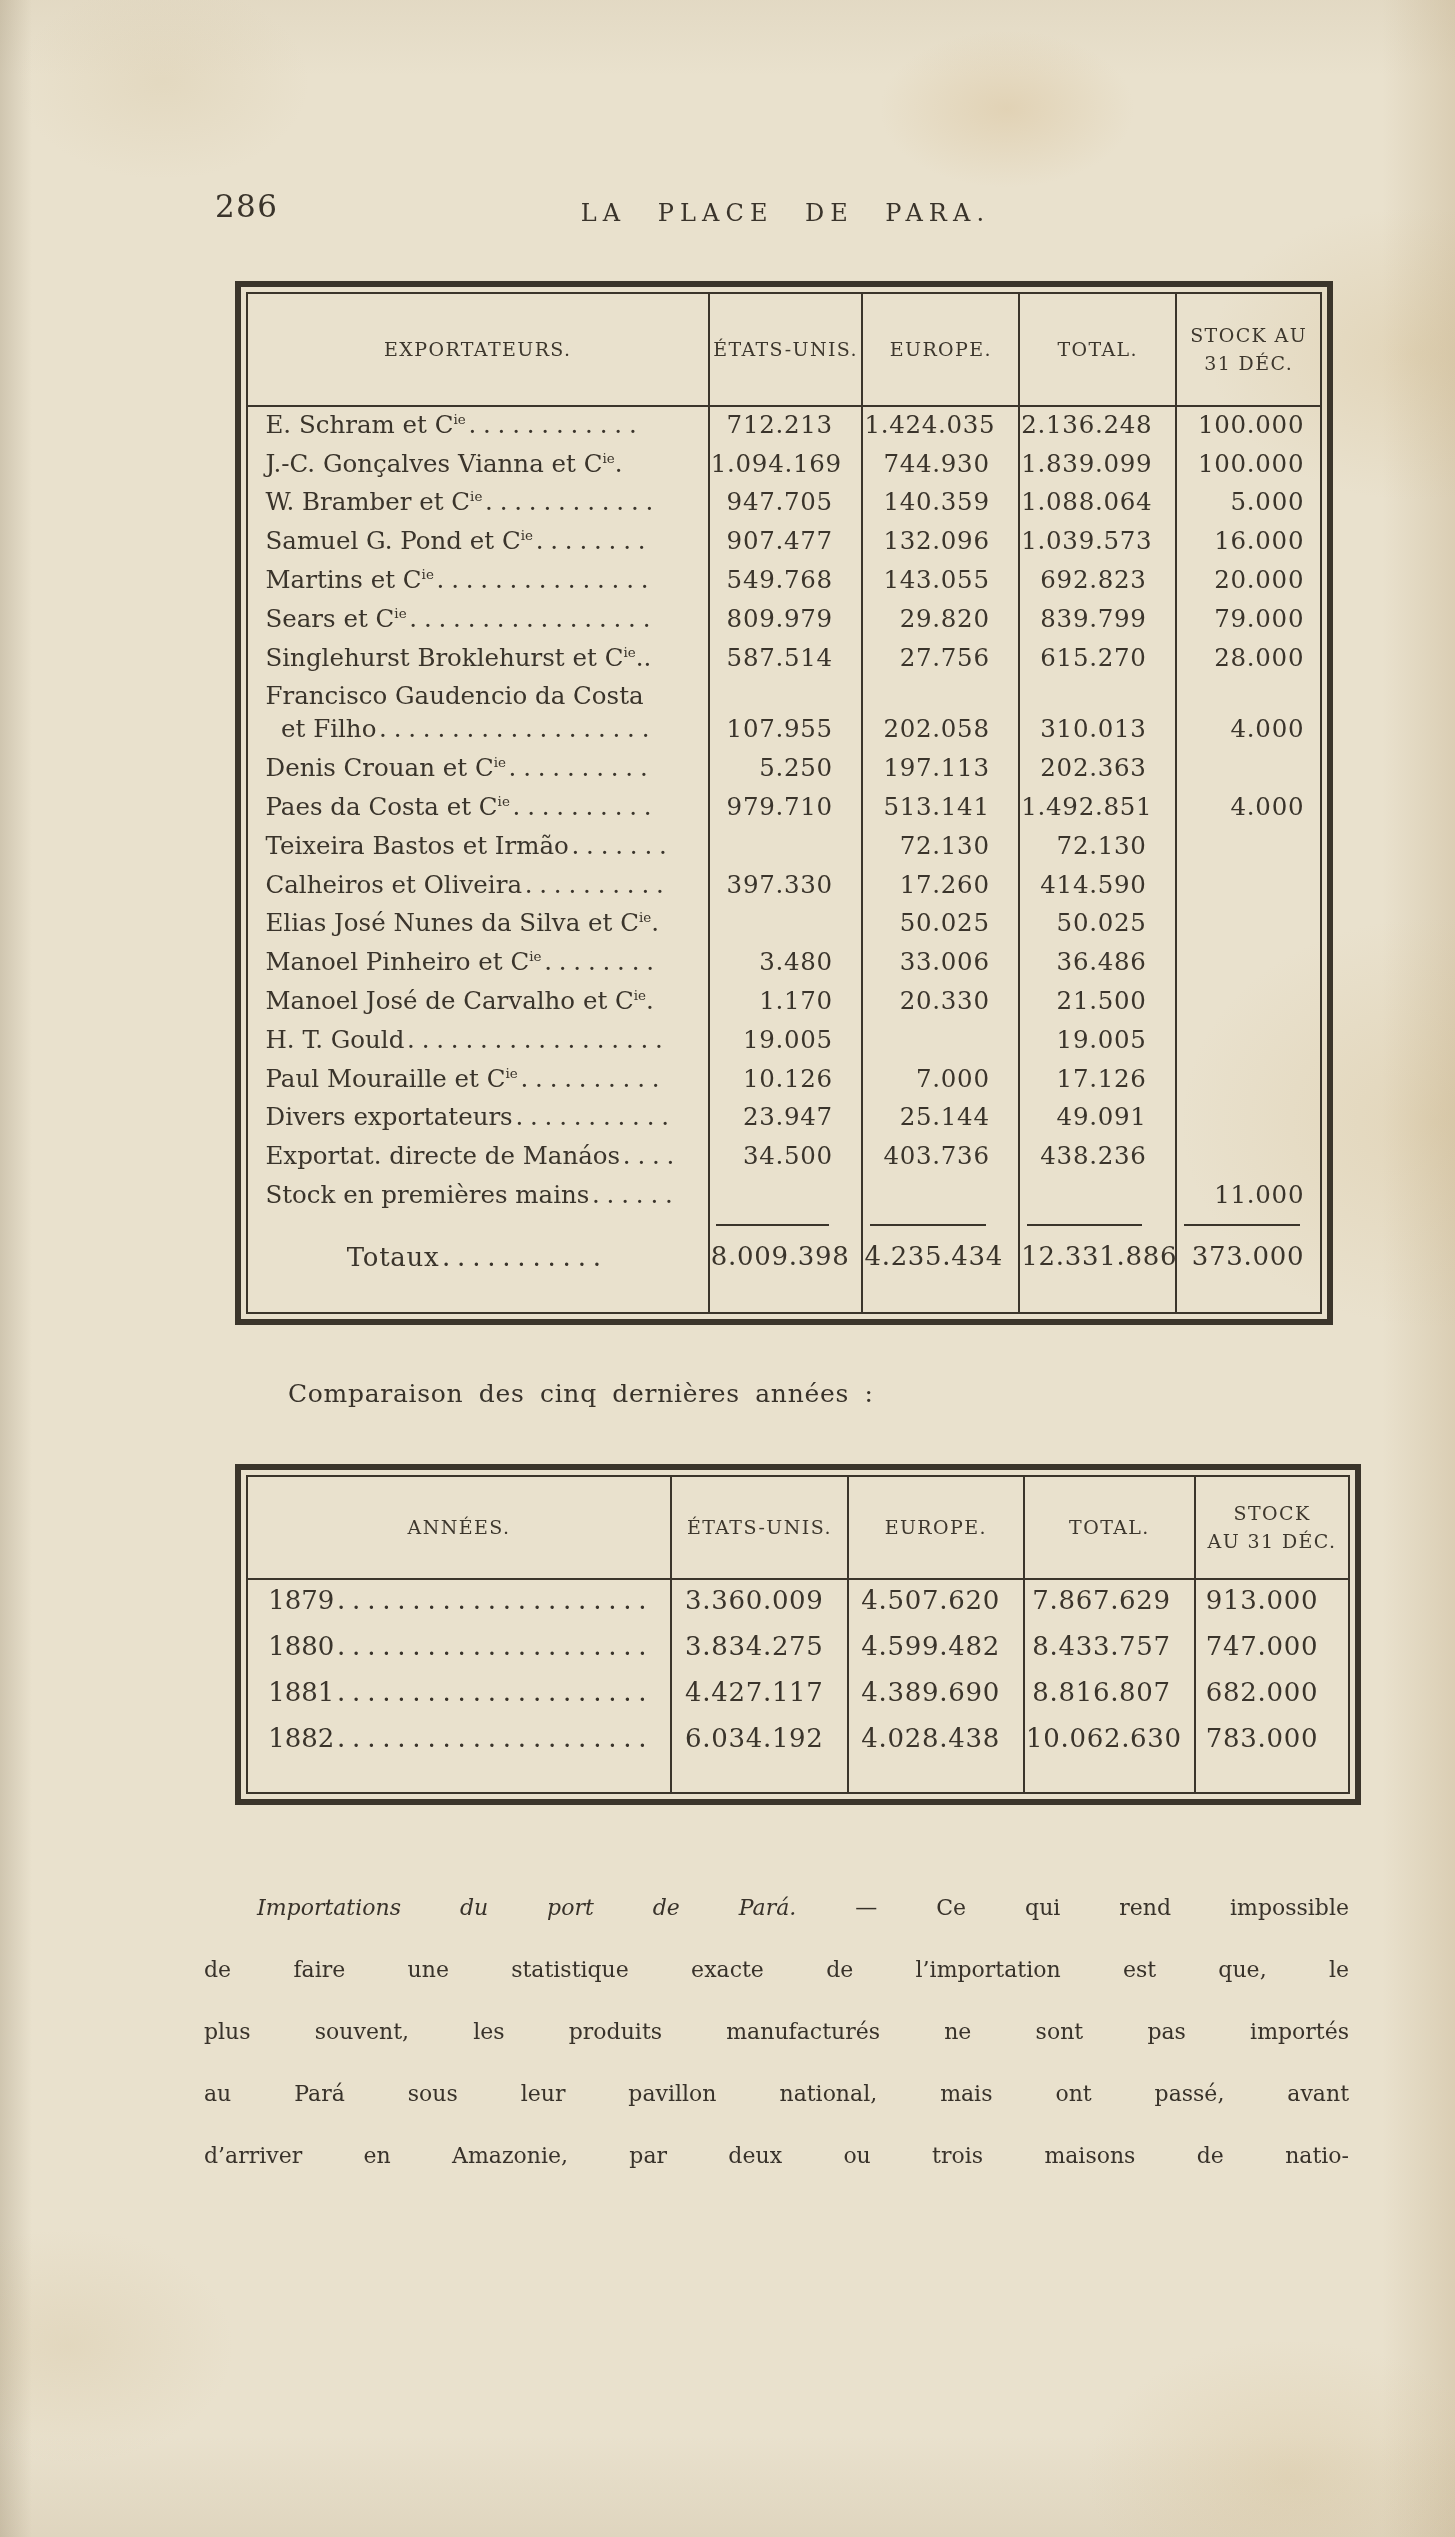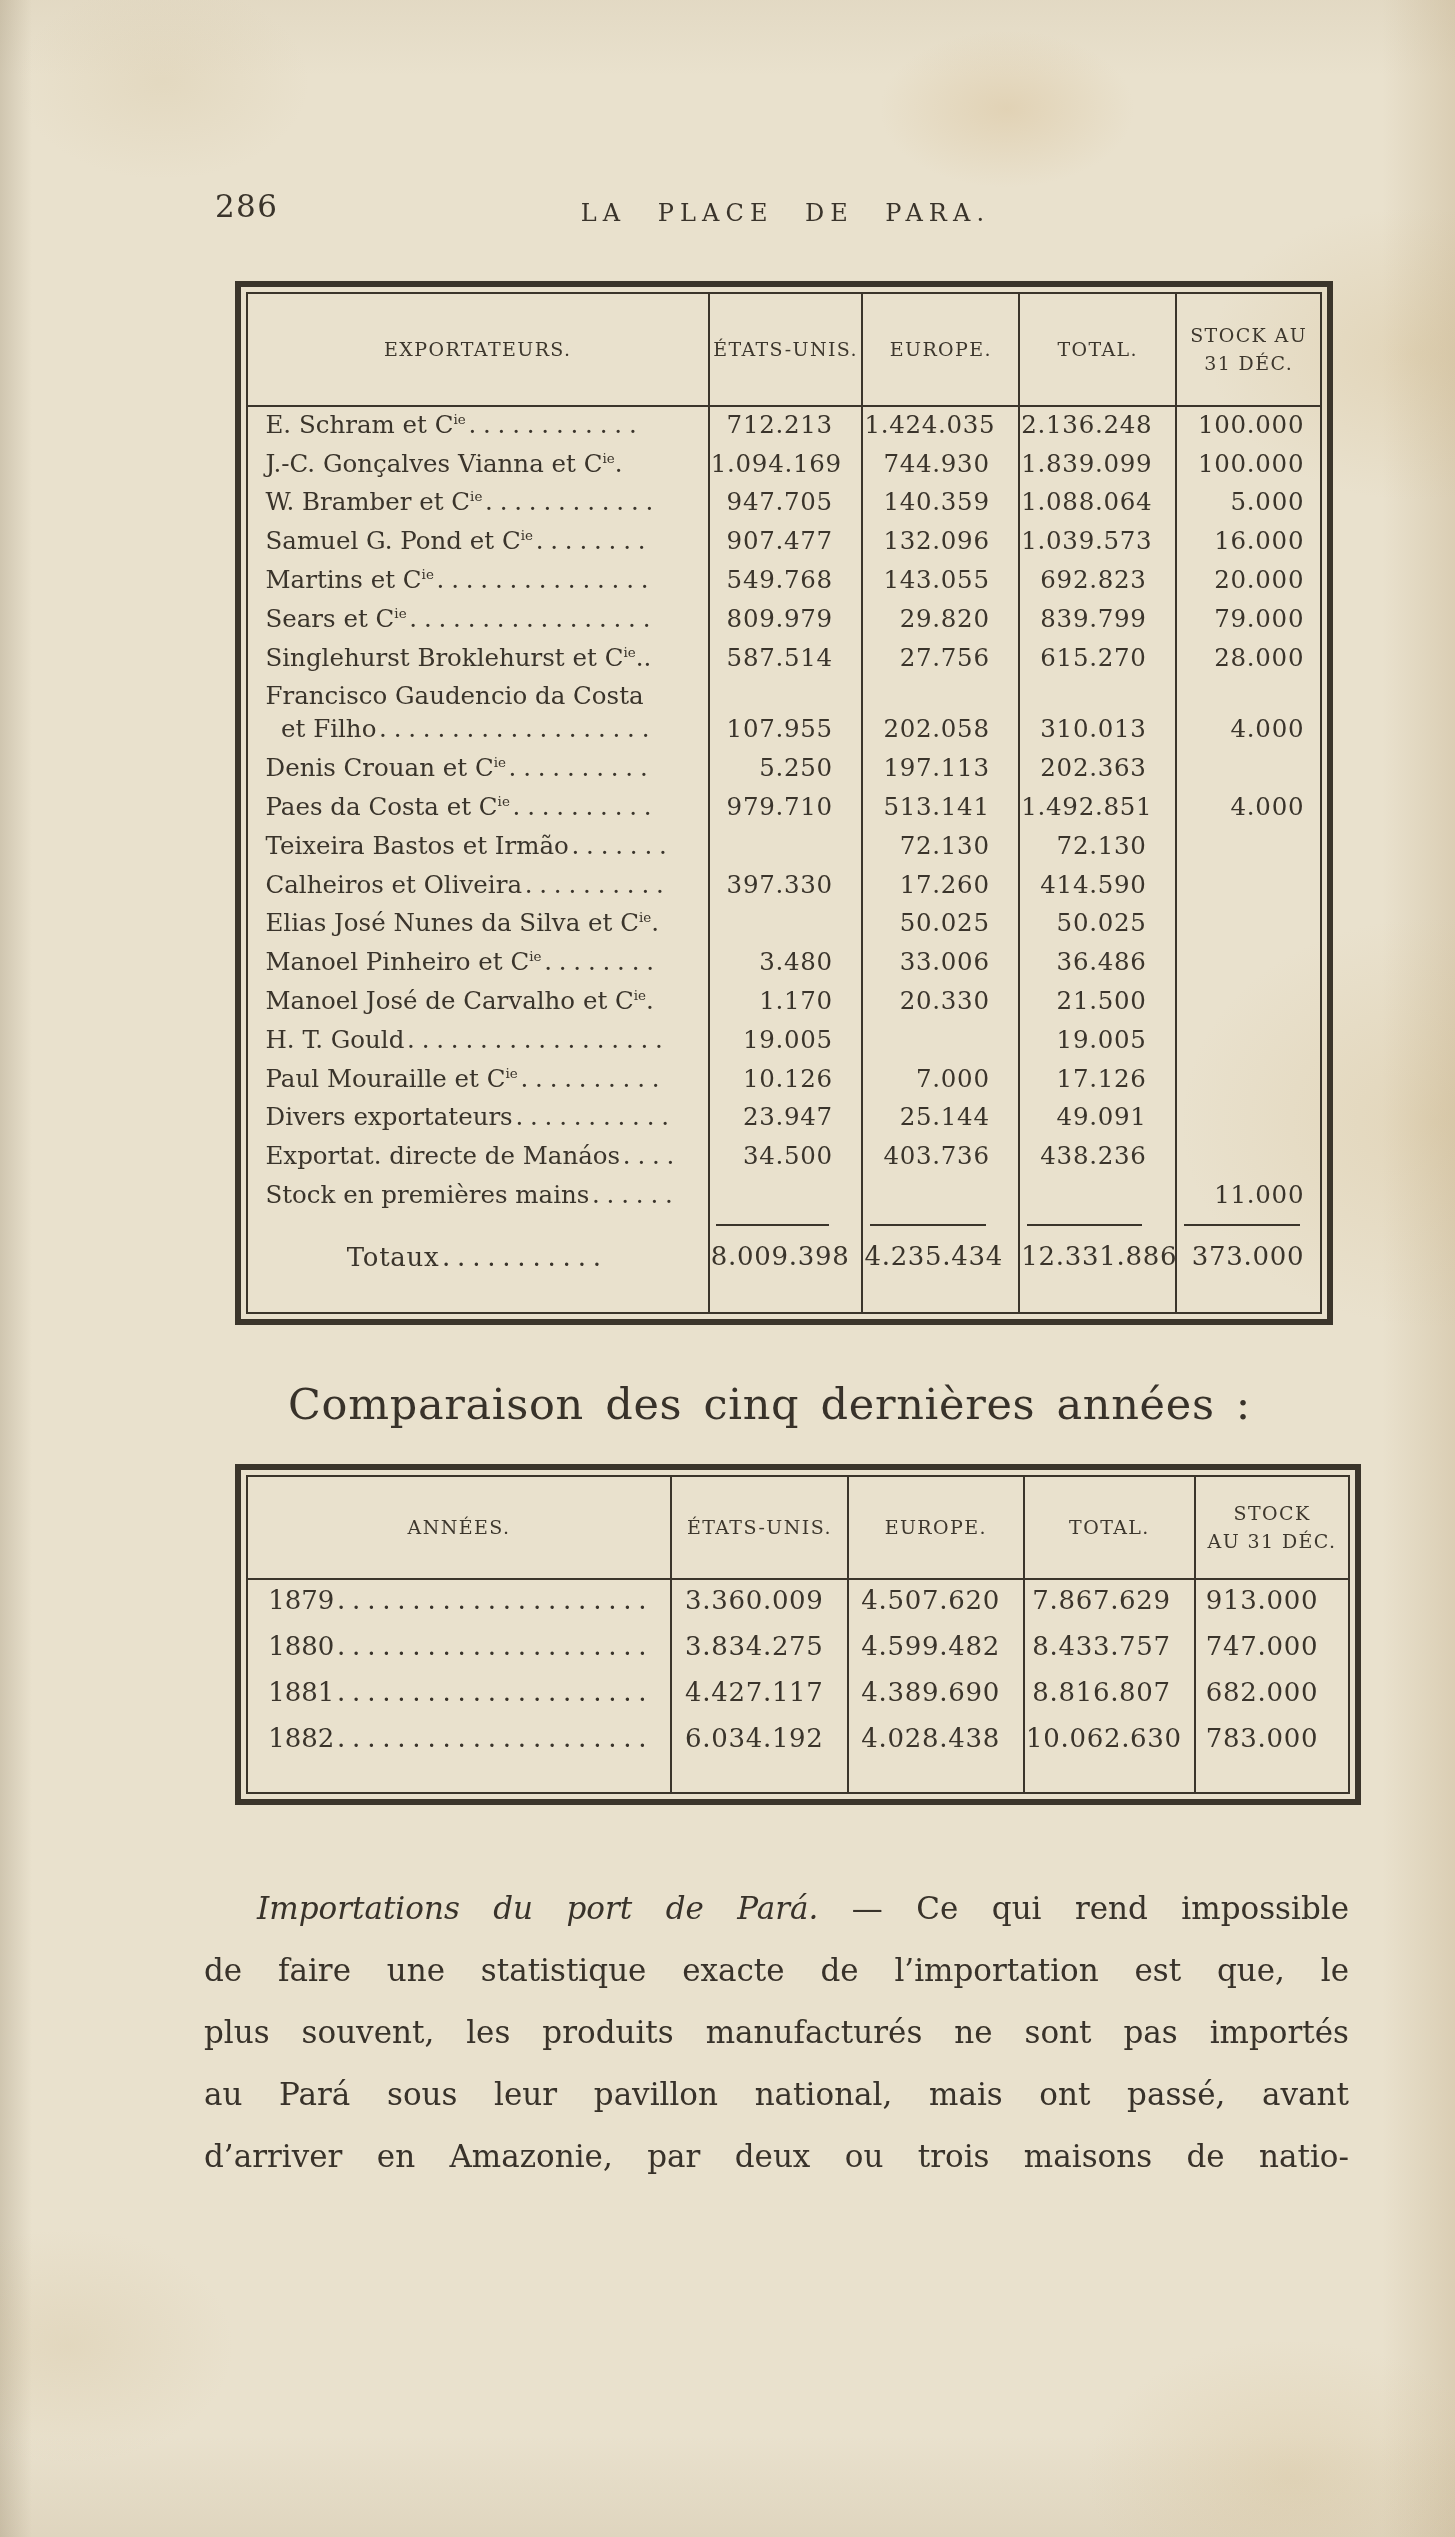--- a/index.html
+++ b/index.html
@@ -52,25 +52,25 @@
 
   .dots { letter-spacing:6.8px; margin-left:2.7px; }
   sup { font-size:0.55em; line-height:0; }
 
   .t1 tfoot td { height:97px; vertical-align:top; font-size:26px; letter-spacing:0.7px; }
   .t1 tfoot td.num::before { content:""; display:block; border-top:2.7px solid #3b352b; margin:0 4.1px 15px 5.4px; }
   .t1 tfoot td.num { padding-top:8.2px; }
   .t1 tfoot td.name { text-align:center; padding-left:0; padding-top:26px; }
   .t2 tfoot tr.spacer td { height:30px; }
 
-  .section-heading { position:absolute; left:288px; top:1379px; font-size:43px;
+  .section-heading { position:absolute; left:288px; top:1379px; font-size:25px;
                      letter-spacing:0.7px; word-spacing:6.8px; color:#38322a; }
 
   .paragraph { position:absolute; left:204px; top:1877px; width:1145px; margin:0;
-               font-size:31px; line-height:62px; color:#38322a;
+               font-size:22px; line-height:62px; color:#38322a;
                text-align:justify; text-align-last:justify;
                white-space:pre-line; text-indent:53px; }
   .lead-italic { font-style:italic; }
 </style>
 </head>
 <body>
 
 <div class="page">
 
   <div class="page-number">286</div>

